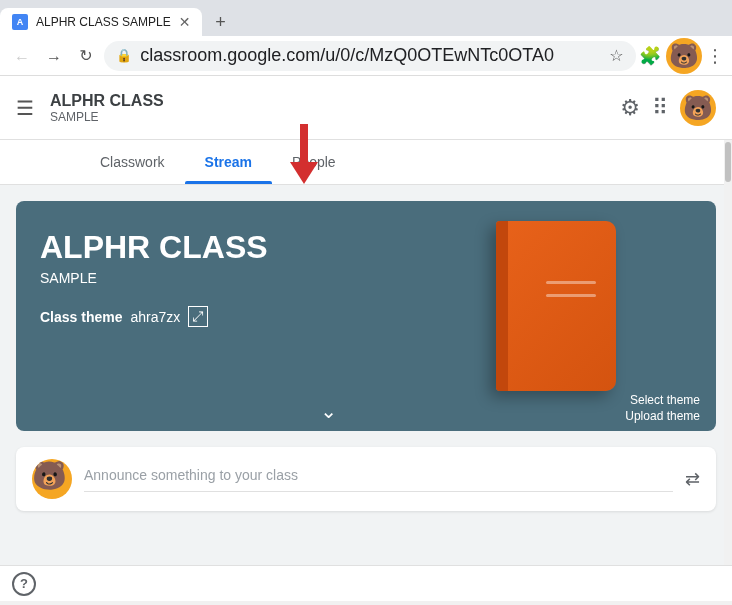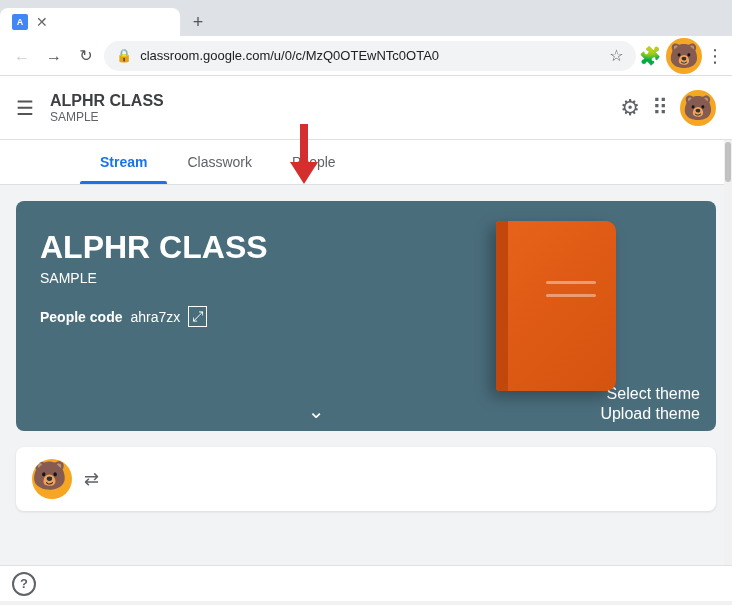--- a/index.html
+++ b/index.html
@@ -11,21 +11,21 @@
     .tab { display: flex; align-items: center; background: #fff; border-radius: 8px 8px 0 0; padding: 0 12px; height: 28px; min-width: 180px; font-size: 12px; color: #333; gap: 8px; }
     .tab-favicon { width: 16px; height: 16px; background: #4285f4; border-radius: 2px; display: flex; align-items: center; justify-content: center; color: #fff; font-size: 9px; font-weight: bold; flex-shrink: 0; }
     .tab-title { flex: 1; font-size: 12px; color: #222; }
     .tab-close { cursor: pointer; color: #666; font-size: 14px; }
     .new-tab-btn { width: 28px; height: 28px; display: flex; align-items: center; justify-content: center; border-radius: 50%; color: #555; font-size: 18px; cursor: pointer; margin-left: 4px; }
     .browser-controls { display: flex; align-items: center; background: #fff; height: 40px; padding: 0 8px; gap: 4px; border-bottom: 1px solid #ddd; }
     .nav-btn { width: 28px; height: 28px; display: flex; align-items: center; justify-content: center; border-radius: 50%; color: #555; cursor: pointer; font-size: 16px; }
     .nav-btn.disabled { color: #ccc; cursor: default; }
     .address-bar { flex: 1; display: flex; align-items: center; background: #f1f3f4; border-radius: 20px; padding: 4px 12px; gap: 8px; height: 30px; }
     .lock-icon { color: #555; font-size: 13px; }
-    .url-text { font-size: 13px; color: #202124; flex: 1; }
+    .url-text { font-size: 18px; color: #202124; flex: 1; }
     .browser-right-icons { display: flex; align-items: center; gap: 4px; }
     .menu-dots { color: #555; font-size: 18px; cursor: pointer; }
 
     
     .app { background: #fff; height: 525px; display: flex; flex-direction: column; position: relative; }
 
     
     .top-nav { display: flex; align-items: center; height: 64px; padding: 0 16px; border-bottom: 1px solid #e0e0e0; }
     .hamburger { font-size: 20px; color: #555; cursor: pointer; margin-right: 16px; }
     .app-title { display: flex; flex-direction: column; }
@@ -59,21 +59,21 @@
     .class-code-value { font-size: 14px; color: #fff; }
     .class-code-expand { color: #fff; font-size: 14px; border: 1px solid #fff; padding: 1px 3px; }
     .banner-book { position: absolute; right: 60px; top: 20px; width: 160px; height: 200px; z-index: 1; }
     .book-shape { width: 120px; height: 170px; background: linear-gradient(135deg, #e8621a, #d4530f); border-radius: 4px 10px 10px 4px; position: relative; box-shadow: -6px 6px 15px rgba(0,0,0,0.3); }
     .book-spine { position: absolute; left: 0; top: 0; bottom: 0; width: 12px; background: #c2470c; border-radius: 4px 0 0 4px; }
     .book-lines { position: absolute; right: 20px; top: 60px; }
     .book-line { width: 50px; height: 3px; background: rgba(255,255,255,0.4); margin-bottom: 10px; border-radius: 2px; }
     .banner-bottom { display: flex; justify-content: space-between; align-items: flex-end; position: absolute; bottom: 0; left: 0; right: 0; padding: 0 16px 8px; }
     .banner-chevron { color: #fff; font-size: 20px; text-align: center; flex: 1; }
     .banner-actions { display: flex; flex-direction: column; align-items: flex-end; gap: 2px; }
-    .banner-action-text { font-size: 16px; color: #fff; cursor: pointer; }
+    .banner-action-text { font-size: 12px; color: #fff; cursor: pointer; }
 
     
     .announce-box { background: #fff; border-radius: 8px; padding: 12px 16px; display: flex; align-items: center; gap: 12px; box-shadow: 0 1px 3px rgba(0,0,0,0.1); margin-bottom: 16px; }
     .announce-avatar { width: 40px; height: 40px; border-radius: 50%; background: #f5a623; overflow: hidden; flex-shrink: 0; }
     .announce-placeholder { flex: 1; color: #9aa0a6; font-size: 14px; border-bottom: 1px solid #e0e0e0; padding-bottom: 8px; cursor: text; }
     .announce-repost { font-size: 18px; color: #5f6368; cursor: pointer; }
 
     
     .bottom-bar { height: 36px; background: #fff; border-top: 1px solid #e0e0e0; display: flex; align-items: center; padding: 0 12px; }
     .help-icon { width: 24px; height: 24px; border-radius: 50%; border: 2px solid #5f6368; display: flex; align-items: center; justify-content: center; color: #5f6368; font-size: 13px; cursor: pointer; font-weight: bold; }
@@ -85,20 +85,21 @@
     
     .winnie { font-size: 24px; }
   </style>
 </head>
 <body>
 
 <div class="browser-chrome">
   <div class="tab-bar">
     <div class="tab">
       <div class="tab-favicon">A</div>
+      <span class="tab-title">ALPHR CLASS SAMPLE</span>
       <span class="tab-close">✕</span>
     </div>
     <div class="new-tab-btn">+</div>
   </div>
   <div class="browser-controls">
     <div class="nav-btn disabled">←</div>
     <div class="nav-btn">→</div>
     <div class="nav-btn">↻</div>
     <div class="address-bar">
       <span class="lock-icon">🔒</span>
@@ -131,39 +132,39 @@
       </div>
     </div>
   </div>
 
   <div class="arrow-container">
     <div class="arrow-shaft"></div>
     <div class="arrow-down"></div>
   </div>
 
   <div class="tabs">
+    <div class="tab-item">
+      <span>Classwork</span>
+    </div>
     <div class="tab-item active">
       <span>Stream</span>
-    </div>
-    <div class="tab-item">
-      <span>Classwork</span>
     </div>
     <div class="tab-item">
       <span>People</span>
     </div>
   </div>
 
   <div class="main-content">
 
     <div class="class-banner">
       <div class="class-banner-text">
         <div class="class-banner-title">ALPHR CLASS</div>
         <div class="class-banner-subtitle">SAMPLE</div>
         <div class="class-code">
-          <span class="class-code-label">People code</span>
+          <span class="class-code-label">Class theme</span>
           <span class="class-code-value">ahra7zx</span>
           <span class="class-code-expand">⤢</span>
         </div>
       </div>
 
       <div class="banner-book">
         <div class="book-shape">
           <div class="book-spine"></div>
           <div class="book-lines">
             <div class="book-line"></div>
@@ -178,20 +179,21 @@
           <span class="banner-action-text">Select theme</span>
           <span class="banner-action-text">Upload theme</span>
         </div>
       </div>
     </div>
 
     <div class="announce-box">
       <div class="announce-avatar">
         <span style="font-size:28px;">🐻</span>
       </div>
+      <span class="announce-placeholder">Announce something to your class</span>
       <span class="announce-repost">⇄</span>
     </div>
   </div>
 
   <div class="scrollbar">
     <div class="scrollbar-thumb"></div>
   </div>
 
   <div class="bottom-bar">
     <div class="help-icon">?</div>

